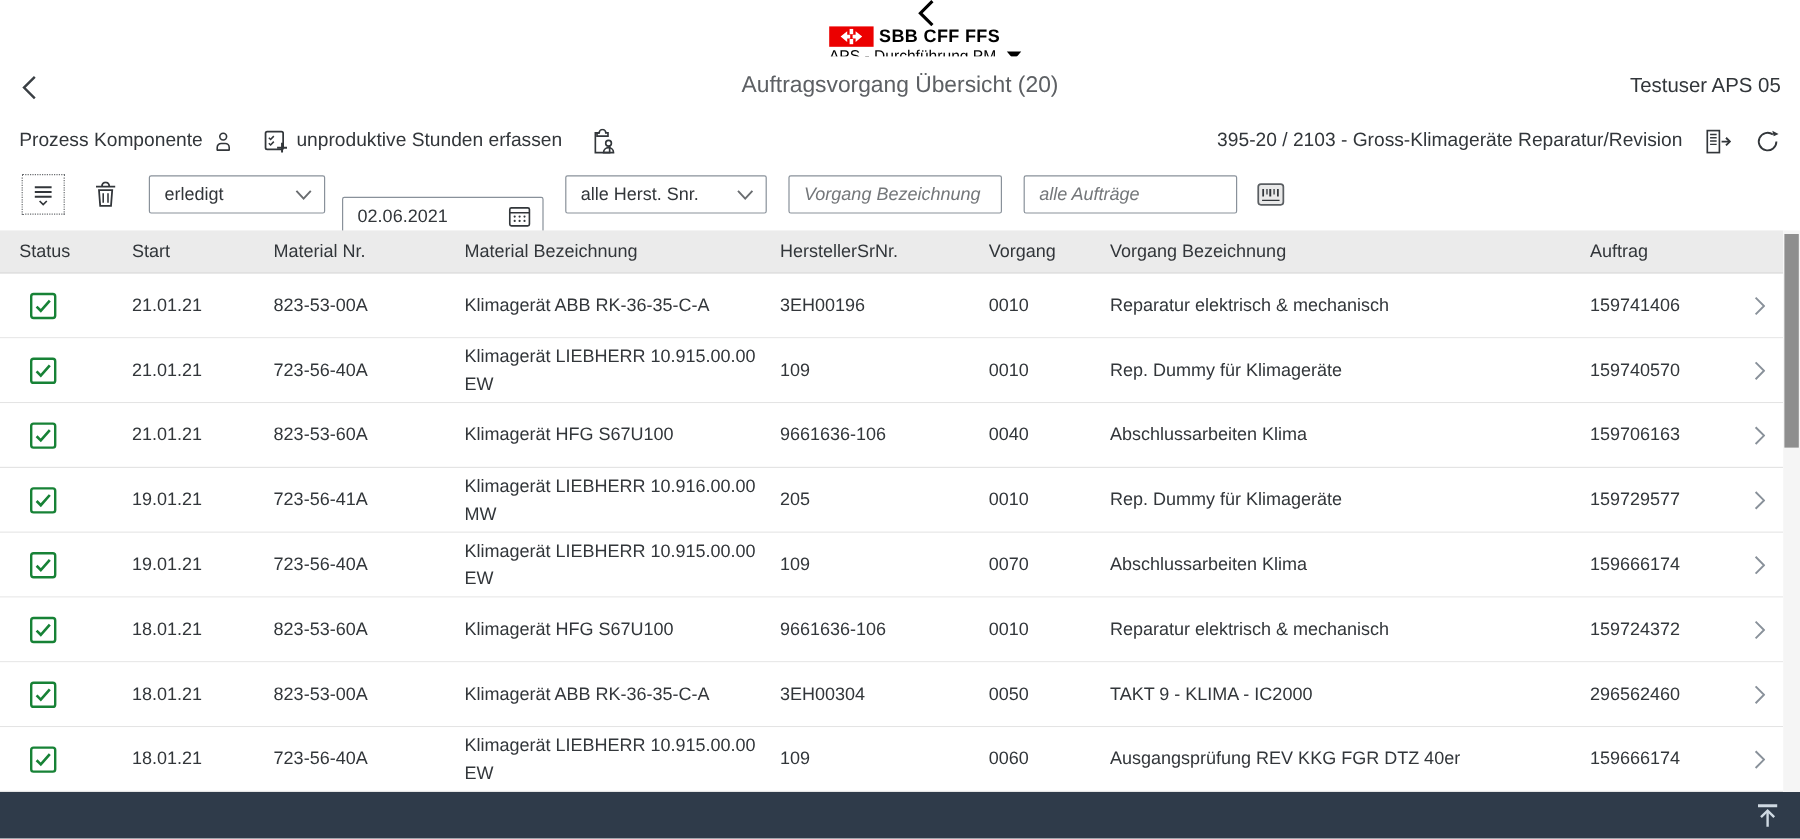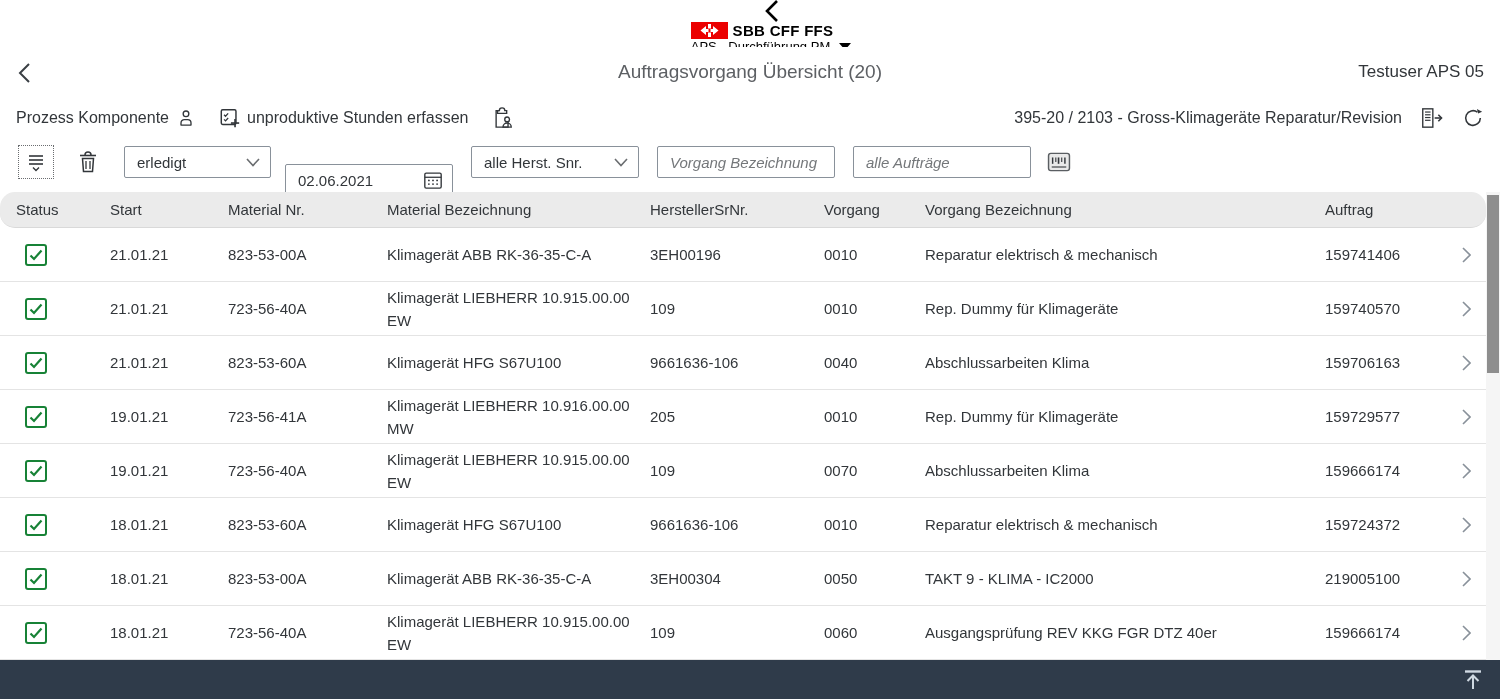--- a/index.html
+++ b/index.html
@@ -41,21 +41,21 @@
   .fld-date { width:168px; margin-left:14px; justify-content:space-between; padding:0 9px 0 12px;margin-top:36px; }
   .fld-serial { width:168px; margin-left:18px; }
   .fld input { border:none; outline:none; width:100%; height:100%; padding:0 12px; font-size:15px; font-family:"Liberation Sans", sans-serif; color:#32363a; background:transparent; }
   .fld input::placeholder { color:#74777a; font-style:italic; opacity:1; }
   .fld-input { width:178px; margin-left:18px; padding:0; }
   .barcode-btn { margin-left:14px; width:28px; height:28px; display:flex; align-items:center; justify-content:center; cursor:pointer; }
 
   
   .thead { position:absolute; top:192px; left:0; width:1486px; height:36px; background:#ebebeb; border-bottom:1px solid #d9d9d9;
            display:grid; grid-template-columns:110px 118px 159px 263px 174px 101px 400px 121px 40px; align-items:center;
-           font-size:15px; color:#32363a;border-radius:15px; }
+           font-size:15px; color:#32363a; }
   .thead .hc { padding-right:8px; white-space:nowrap; overflow:hidden; }
   .thead .hc:first-child { padding-left:16px; }
   .tbody { position:absolute; top:228px; left:0; width:1486px; bottom:39px; overflow:hidden; }
   .trow { display:grid; grid-template-columns:110px 118px 159px 263px 174px 101px 400px 121px 40px; align-items:center;
           height:54px; border-bottom:1px solid #e4e4e4; background:#fff; cursor:pointer; font-size:15px; color:#32363a; }
   .c { padding-right:10px; line-height:23px; }
   .c-status { padding-left:25px; }
   .checkbox { width:22px; height:22px; border:2px solid #178236; border-radius:3px; display:flex; align-items:center; justify-content:center; background:#fff; }
   .c-chev { display:flex; justify-content:center; padding-right:0; }
 
@@ -428,21 +428,21 @@
               <path d="M1.5 6.5 L5 10 L12.5 1.5" fill="none" stroke="#178236" stroke-width="2.2"></path>
             </svg>
         </span>
       </div>
       <div class="c">18.01.21</div>
       <div class="c">823-53-00A</div>
       <div class="c">Klimagerät ABB RK-36-35-C-A</div>
       <div class="c">3EH00304</div>
       <div class="c">0050</div>
       <div class="c">TAKT 9 - KLIMA - IC2000</div>
-      <div class="c">219005100</div>
+      <div class="c">296562460</div>
       <div class="c c-chev">
         <span>
           <svg width="9" height="16" viewBox="0 0 9 16">
               <path d="M1 1 L8 8 L1 15" fill="none" stroke="#89919a" stroke-width="1.6"></path>
             </svg>
         </span>
       </div>
     </div>
 
     <div class="trow">

